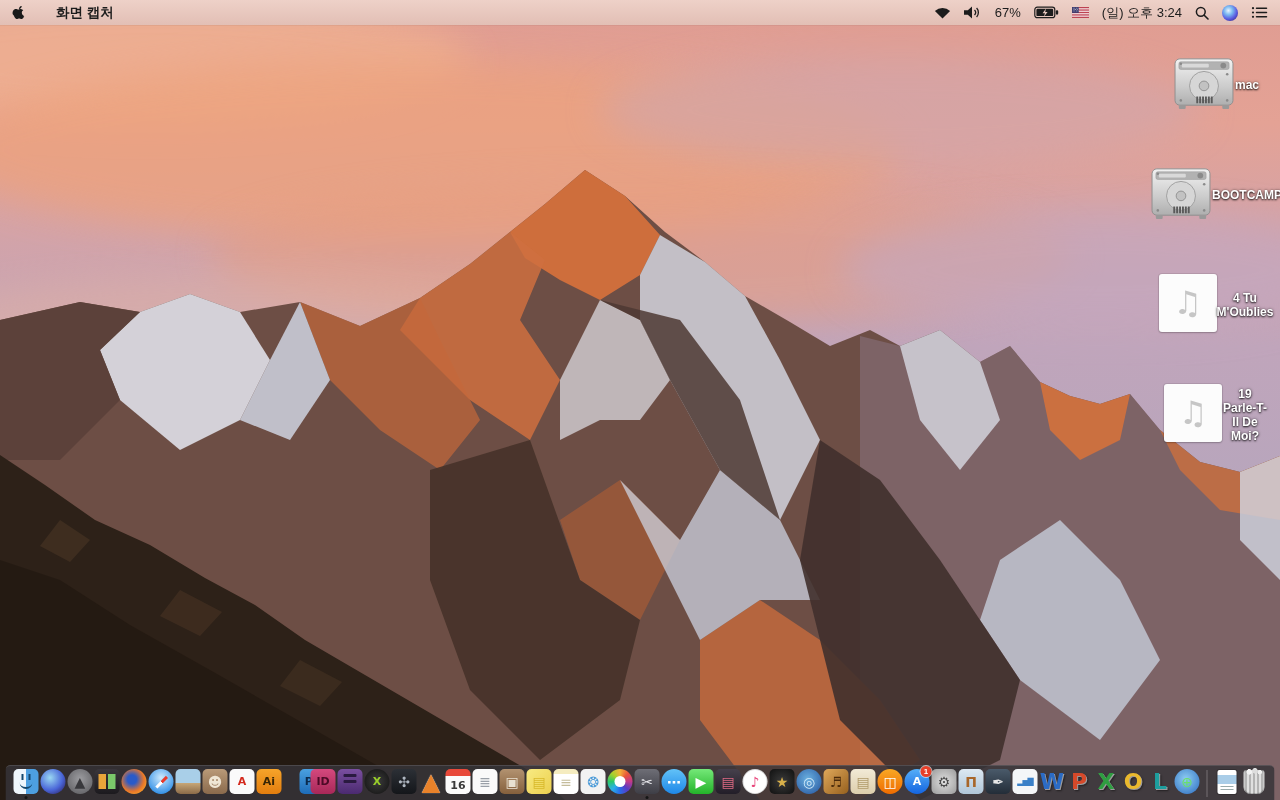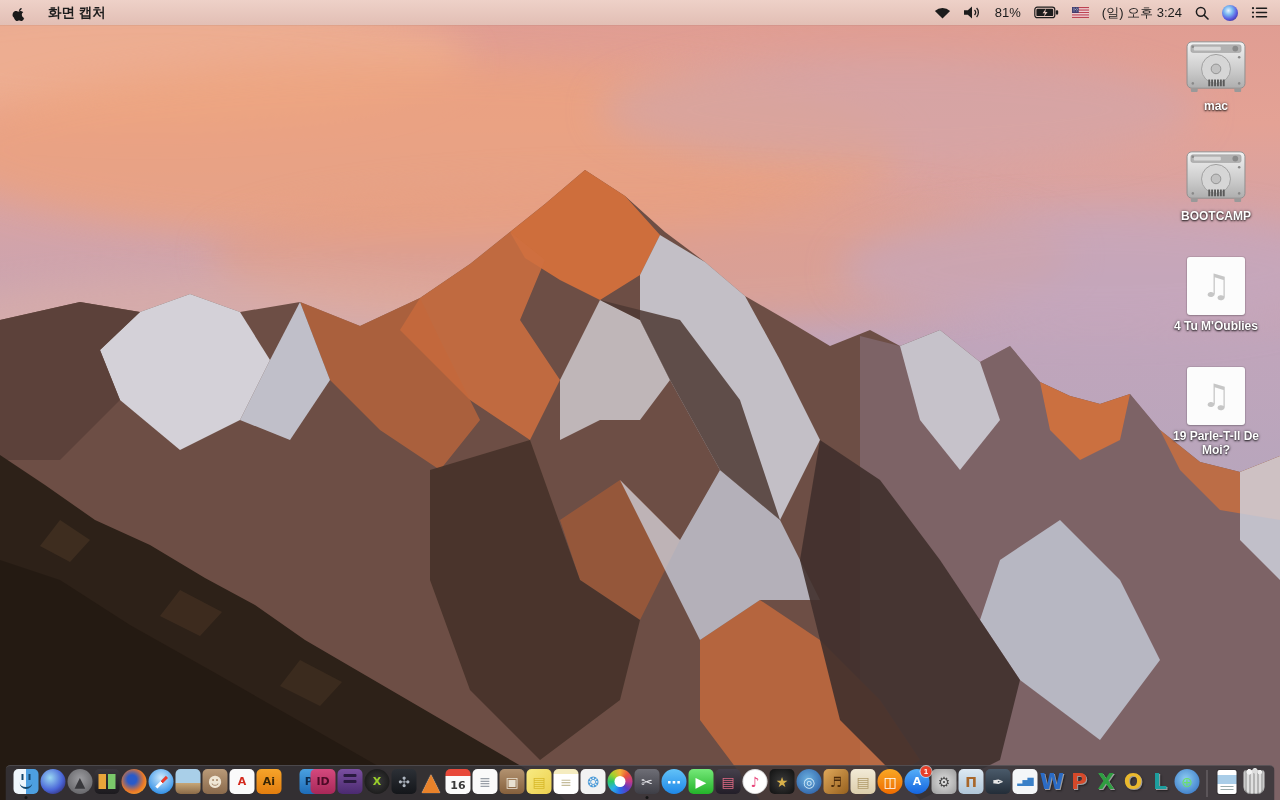--- a/index.html
+++ b/index.html
@@ -11,35 +11,35 @@
   .wallpaper svg { display:block; width:1280px; height:800px; }
 
   
   .menubar {
     position:absolute; top:0; left:0; right:0; height:25px; z-index:30;
     background:linear-gradient(180deg,#eed1c8,#e2bfb5);
     display:flex; align-items:center; padding:0 12px;
     font-size:13.5px; color:#1c1c1c;
     box-shadow:0 0 1px rgba(0,0,0,.25);
   }
-  .mb-left { display:flex; align-items:flex-end; gap:22px; }
+  .mb-left { display:flex; align-items:center; gap:30px; }
   .apple-logo { display:flex; align-items:center; margin-right:1px; }
   .app-name { font-weight:bold; }
   .menu-item { cursor:default; }
   .mb-right { margin-left:auto; display:flex; align-items:center; gap:13px; }
   .status-text { font-size:13px; }
   .clock { font-size:13px; }
   .siri-menu-orb { width:16px; height:16px; border-radius:50%;
     background:radial-gradient(circle at 40% 35%, #e8f4ff 0%, #7ab8f0 30%, #5a5ae0 60%, #2a1a5e 100%); }
   .mb-right svg { display:block; }
 
   
   .desk-icons { position:absolute; top:36px; right:12px; width:104px; z-index:10;
     display:flex; flex-direction:column; align-items:center; }
-  .desk-icon { height:94px; margin-bottom:16px; display:flex; flex-direction:column; align-items:center; }
+  .desk-icon { height:94px; margin-bottom:16px; display:flex; flex-direction:row; align-items:center; }
   .icon-wrap { height:60px; display:flex; align-items:center; justify-content:center; }
   .audio-tile { width:58px; height:58px; background:#fcfcfc; border-radius:3px;
     box-shadow:0 0 0 1px rgba(0,0,0,.08), 0 1px 2px rgba(0,0,0,.2);
     display:flex; align-items:center; justify-content:center; }
   .audio-tile .note { font-family:"DejaVu Sans",sans-serif; font-size:32px; color:#c6c6c6; }
   .desk-label { margin-top:3px; max-width:102px; text-align:center; color:#fff;
     font-size:12px; font-weight:bold; line-height:14px;
     text-shadow:0 1px 2px rgba(0,0,0,.85), 0 0 3px rgba(0,0,0,.5); }
 
   
@@ -178,21 +178,21 @@
           <path fill="#1c1c1c" d="M8.5 12.6 L0.9 4.9 A11.6 11.6 0 0 1 16.1 4.9 Z"></path>
         </svg>
     </span>
     <span>
       <svg width="18" height="13" viewBox="0 0 18 13">
           <polygon fill="#1c1c1c" points="0,4.2 3.8,4.2 8,0.6 8,12.4 3.8,8.8 0,8.8"></polygon>
           <path d="M10.5 4 a3.6 3.6 0 0 1 0 5" stroke="#1c1c1c" stroke-width="1.3" fill="none"></path>
           <path d="M12.6 2 a6.6 6.6 0 0 1 0 9" stroke="#1c1c1c" stroke-width="1.3" fill="none"></path>
         </svg>
     </span>
-    <span class="status-text">81%</span>
+    <span class="status-text">67%</span>
     <span>
       <svg width="25" height="13" viewBox="0 0 25 13">
           <rect x="0.8" y="1.2" width="20" height="10.5" rx="2.5" fill="none" stroke="#1c1c1c" stroke-width="1.2"></rect>
           <rect x="2.4" y="2.8" width="16.8" height="7.3" rx="1.2" fill="#1c1c1c"></rect>
           <rect x="21.8" y="4.3" width="2.4" height="4.4" rx="1.1" fill="#1c1c1c"></rect>
           <polygon fill="#e8c9c0" points="12,2.6 8.6,7.2 11,7.2 9.8,10.8 13.6,5.9 11.2,5.9"></polygon>
         </svg>
     </span>
     <span>
       <svg width="17" height="11" viewBox="0 0 17 11">

